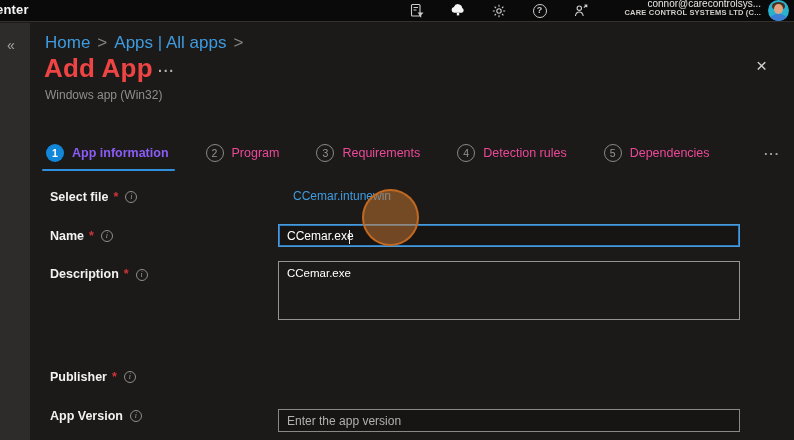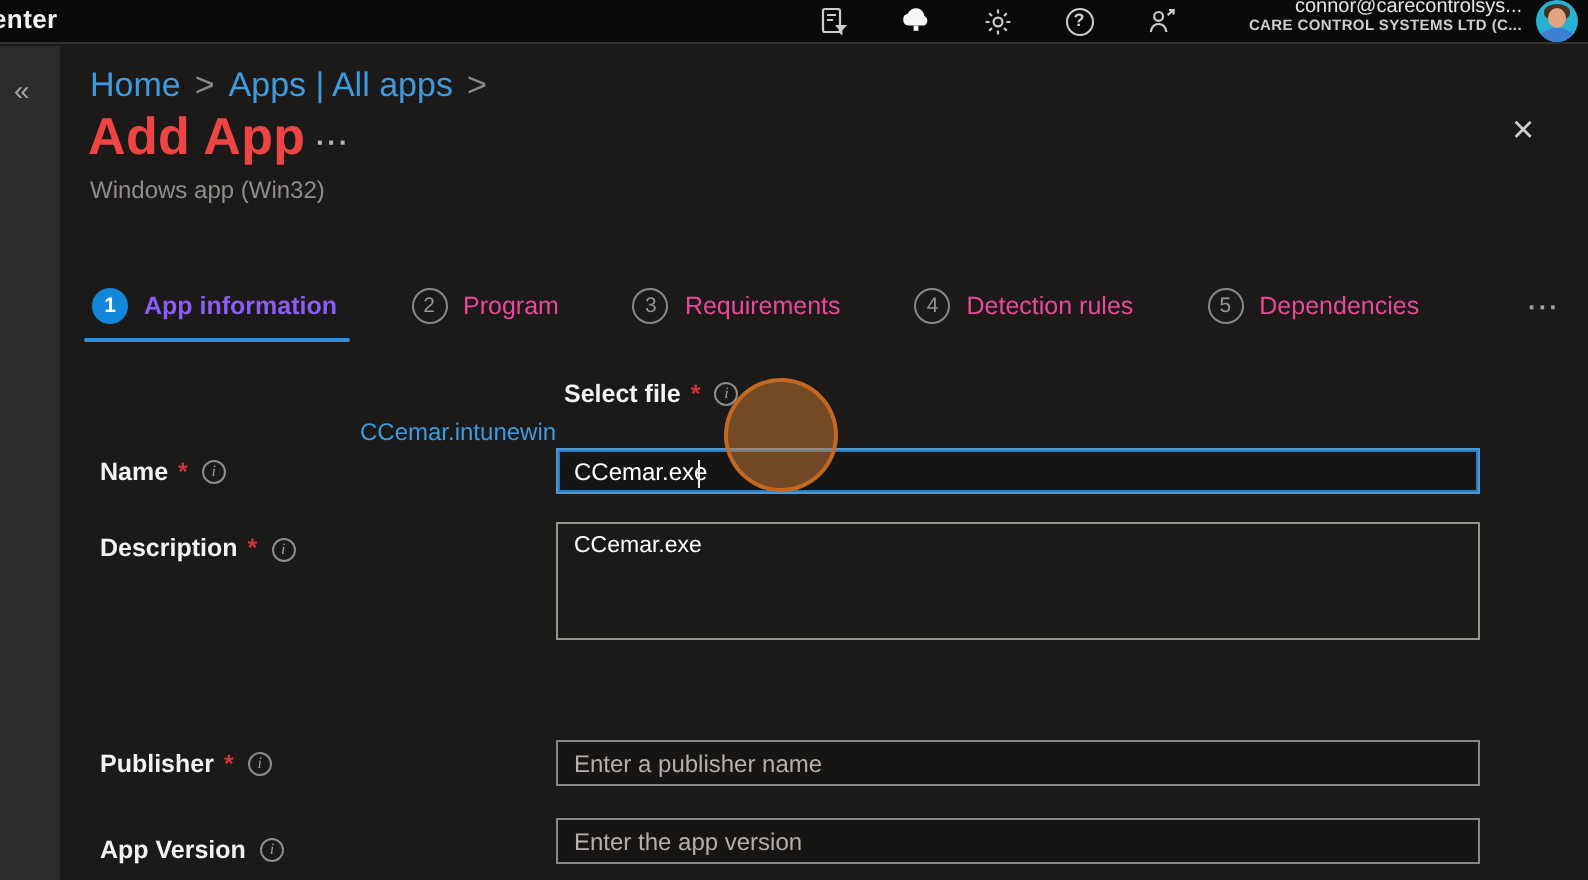--- a/index.html
+++ b/index.html
@@ -184,21 +184,21 @@
         <span class="step-circle">4</span>
         <span class="step-label">Detection rules</span>
       </div>
       <div class="step inactive">
         <span class="step-circle">5</span>
         <span class="step-label">Dependencies</span>
       </div>
       <span class="steps-overflow">···</span>
     </div>
 
-    <div class="row" style="top:158px; align-items:center;flex-direction:column;">
+    <div class="row" style="top:158px; align-items:flex-end;">
       <div class="lbl-col" style="align-items:flex-start; padding-top:9px;">
         <span class="lbl">Select file</span>
         <span class="req">*</span>
         <span class="info" style="margin-top:1px;">i</span>
       </div>
       <div class="field-col" style="padding-top:3px;">
         <span class="link">CCemar.intunewin</span>
       </div>
     </div>
 
@@ -228,26 +228,23 @@
     <div class="row" style="top:312px;">
       <div class="lbl-col"></div>
     </div>
 
     <div class="row" style="top:347px; align-items:center;">
       <div class="lbl-col">
         <span class="lbl">Publisher</span>
         <span class="req">*</span>
         <span class="info">i</span>
       </div>
-      <div class="field-col">
-        <input class="txt-input" type="text" placeholder="Enter a publisher name" style="">
-      </div>
-    </div>
-
-    <div class="row" style="top:386px; align-items:flex-end;">
+    </div>
+
+    <div class="row" style="top:386px; align-items:flex-start;">
       <div class="lbl-col">
         <span class="lbl">App Version</span>
         <span class="info">i</span>
       </div>
       <div class="field-col">
         <input class="txt-input" type="text" placeholder="Enter the app version" style="">
       </div>
     </div>
 
     <div class="click-ring"></div>

